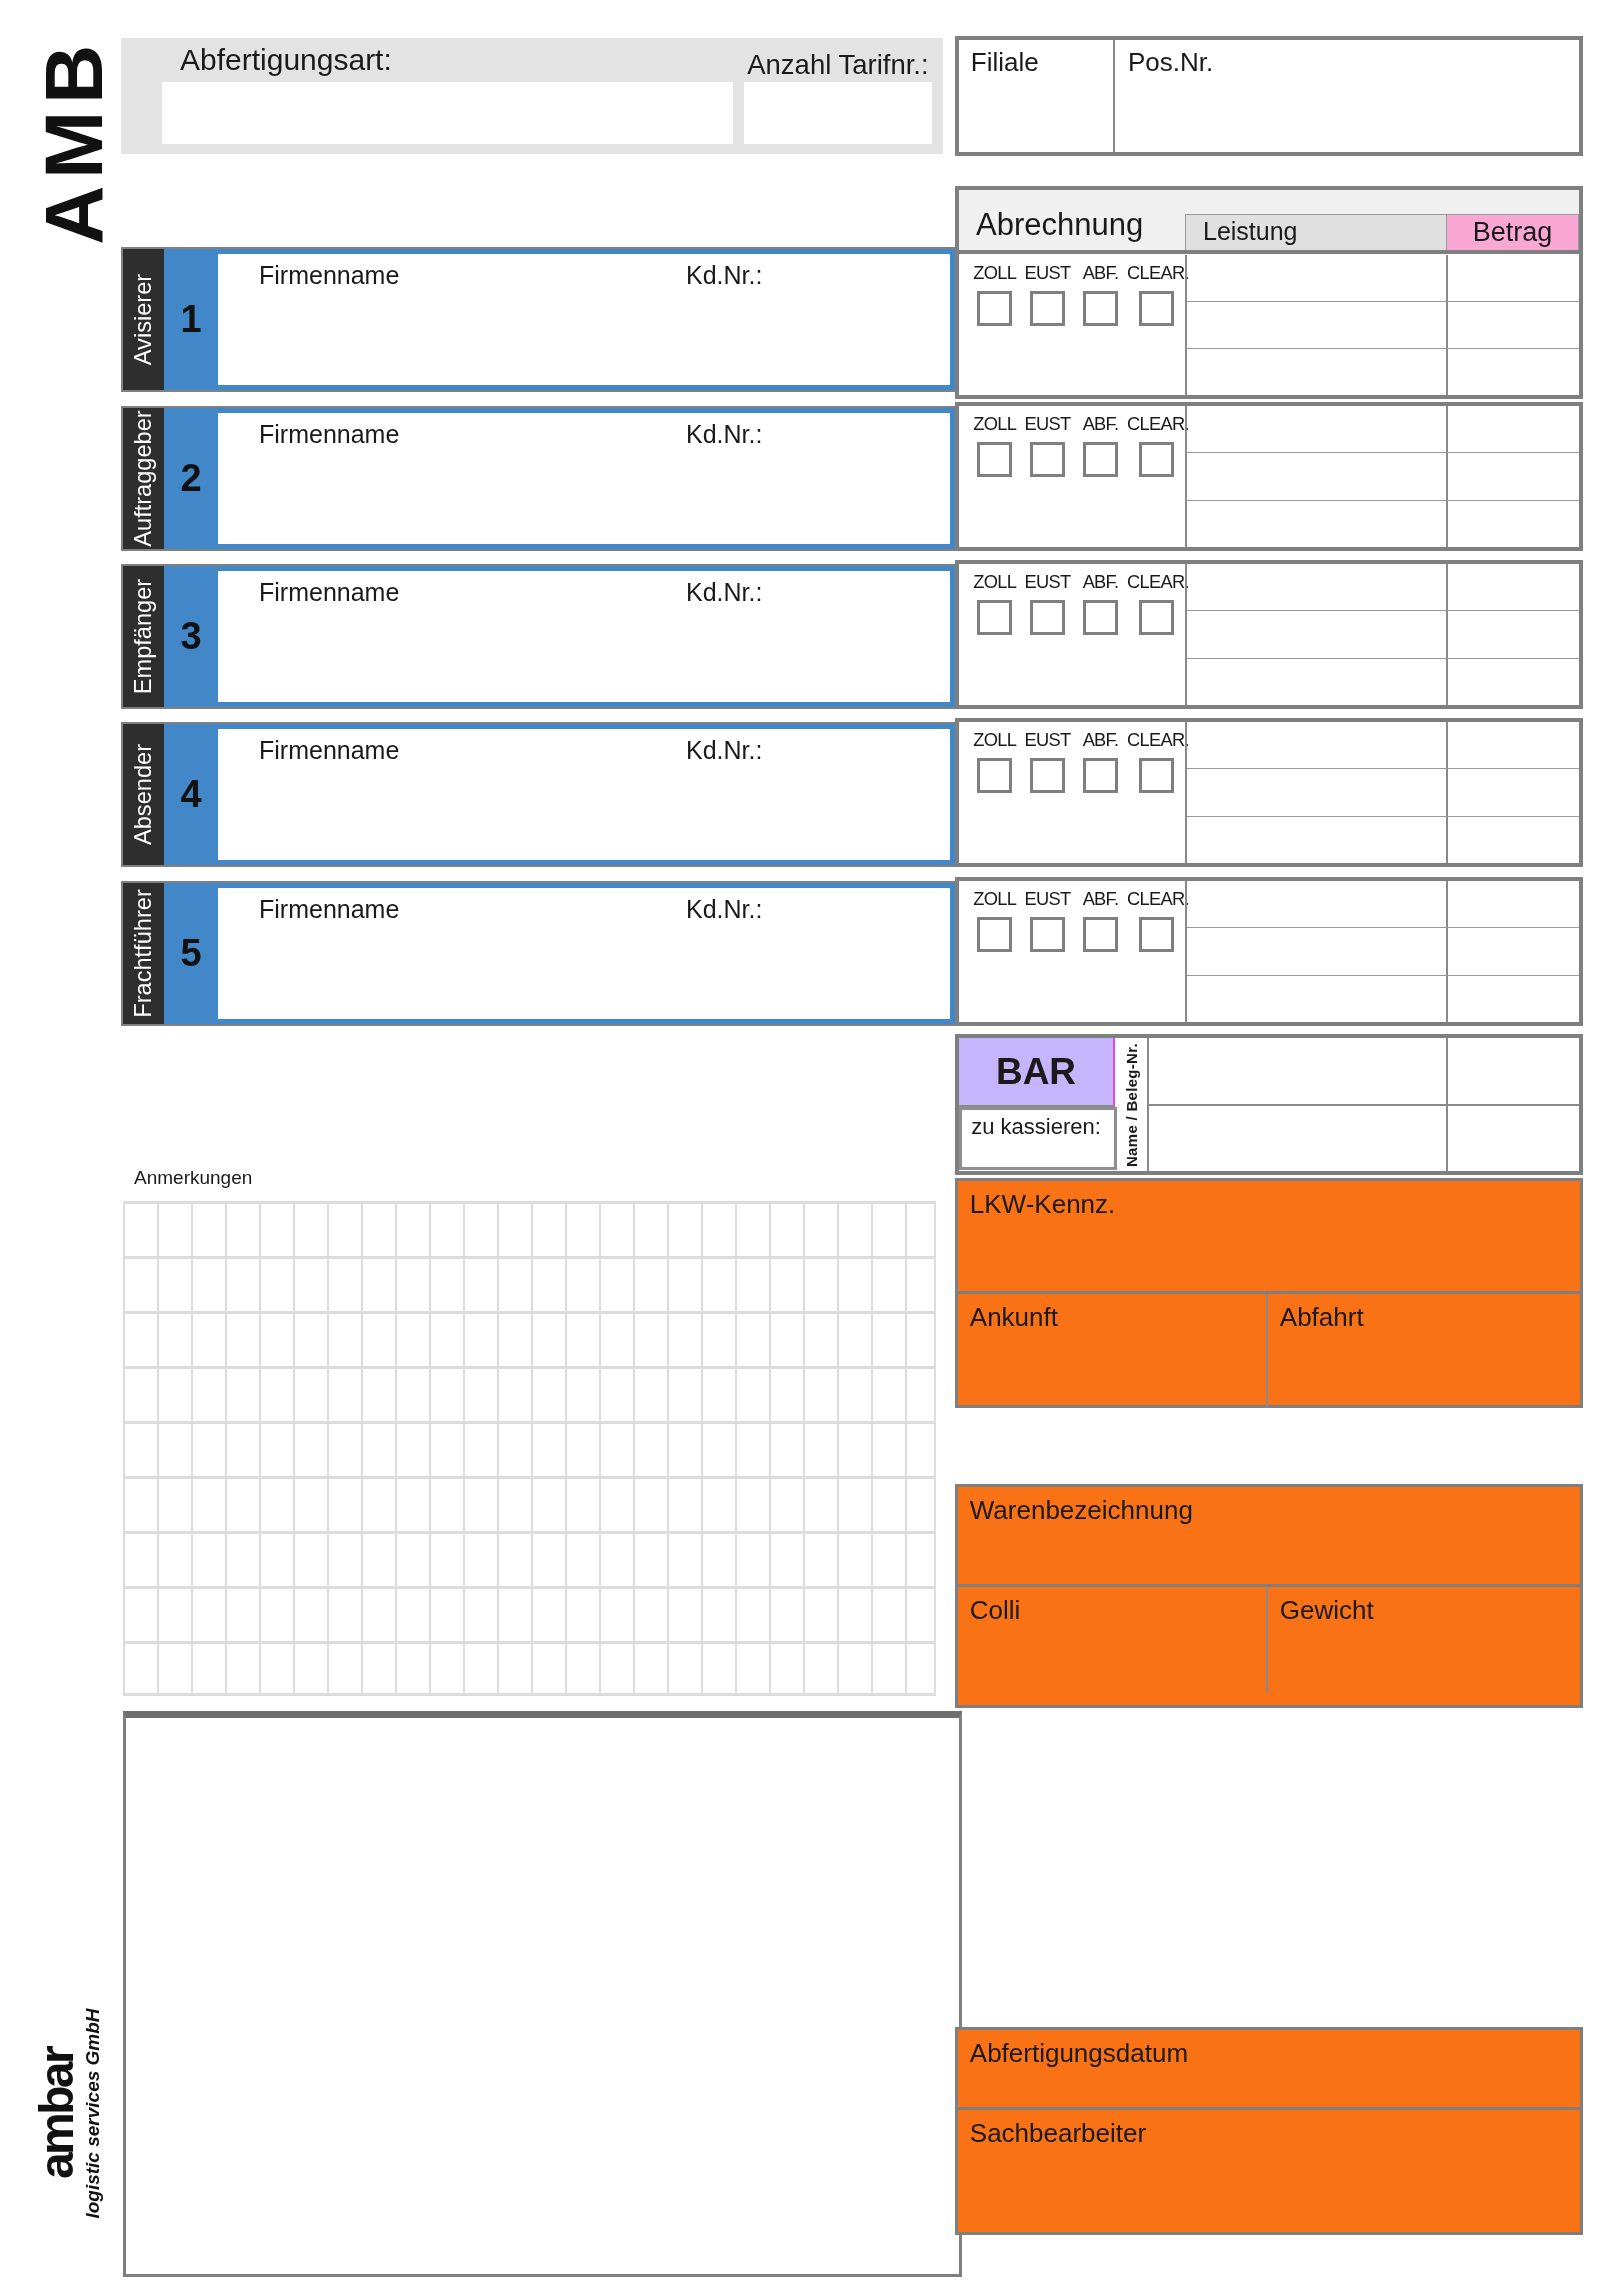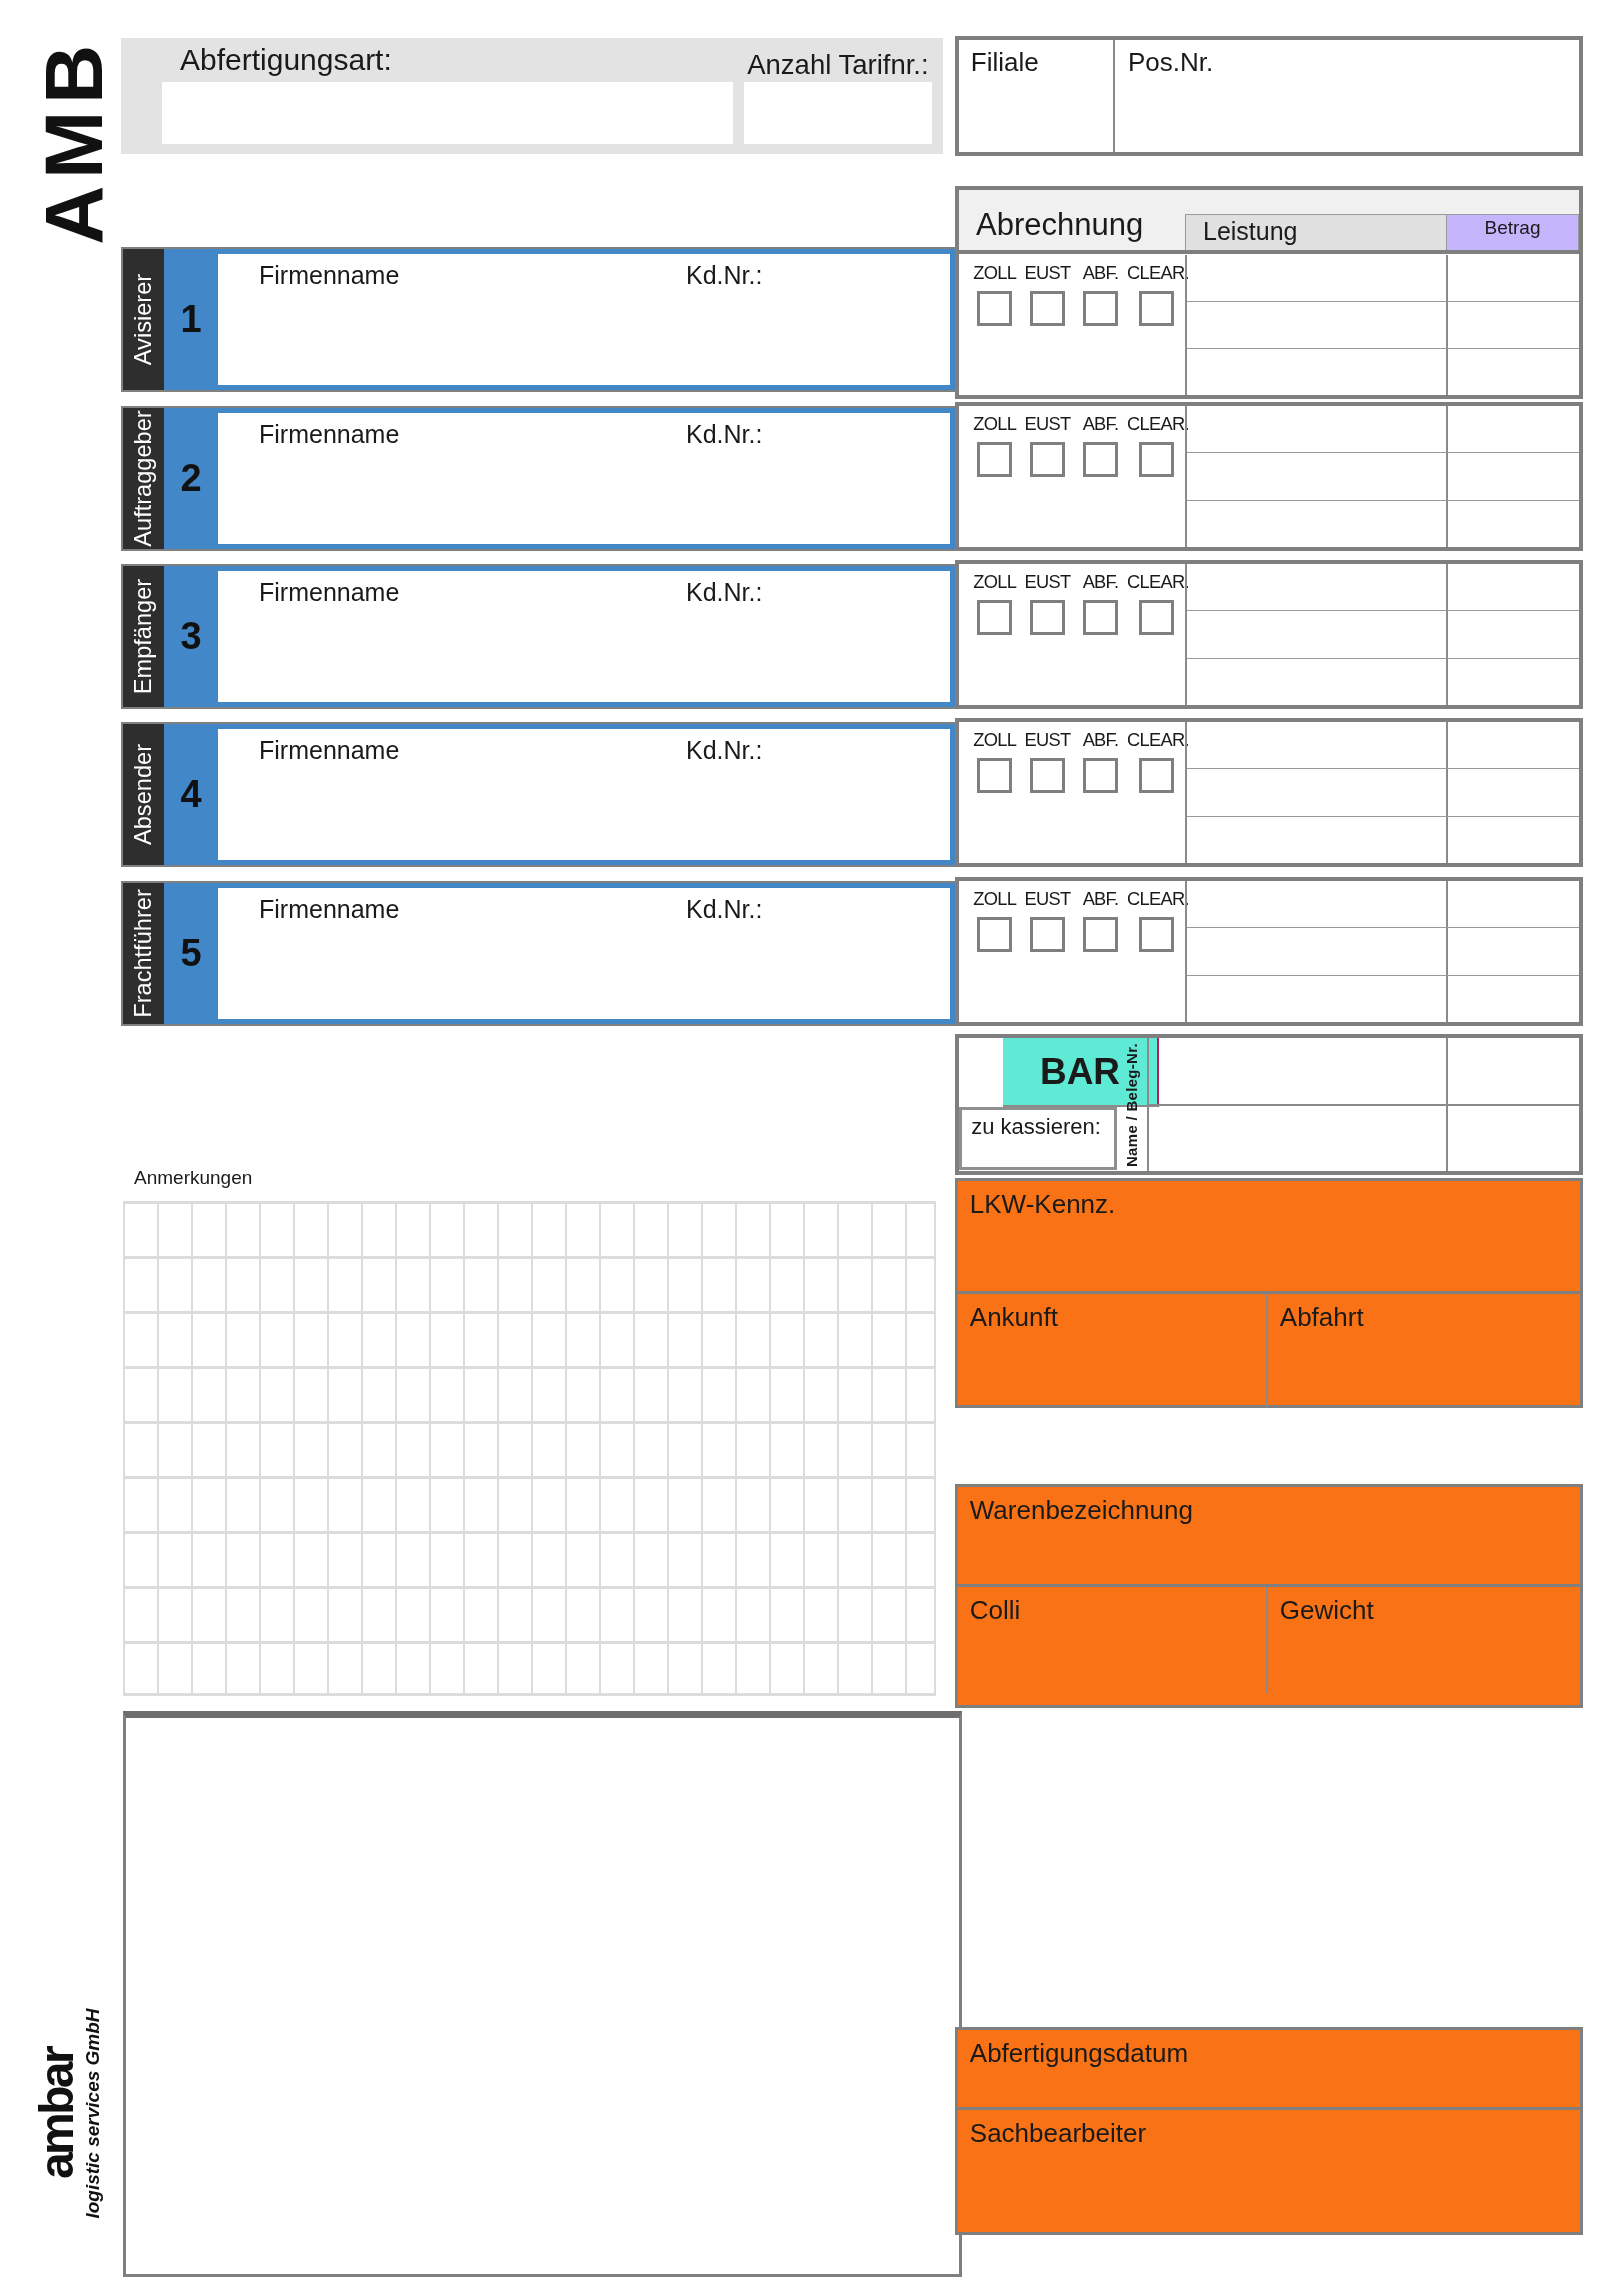--- a/index.html
+++ b/index.html
@@ -31,36 +31,36 @@
   .party-content{flex:1;background:#fff;margin:5.2px 5.2px 5.2px 0;position:relative;}
   .fn-label{position:absolute;left:41px;top:6.5px;font-size:25px;}
   .kd-label{position:absolute;left:468px;top:6.5px;font-size:25px;}
 
   
   .abr-block{position:absolute;left:955px;width:628px;border:4.6px solid #7f7f7f;background:#fff;box-sizing:border-box;}
   .abr-head{position:relative;height:60px;background:#f0f0f0;border-bottom:4.6px solid #7f7f7f;}
   .abr-title{position:absolute;left:17px;top:17px;font-size:31px;}
   .hd-cells{position:absolute;left:226px;right:0;top:23.6px;bottom:0;display:flex;}
   .hd-leistung{flex:1;background:#e0e0e0;border:1.3px solid #9a9a9a;border-bottom:none;font-size:25px;padding:2.6px 0 0 17px;box-sizing:border-box;}
-  .hd-betrag{width:132px;background:#c4b5fd;border:1.3px solid #9a9a9a;border-bottom:none;border-left:none;font-size:19px;text-align:center;padding-top:2.6px;box-sizing:border-box;}
+  .hd-betrag{width:132px;background:#f9a8d4;border:1.3px solid #9a9a9a;border-bottom:none;border-left:none;font-size:27px;text-align:center;padding-top:2.6px;box-sizing:border-box;}
   .abr-body{position:absolute;left:0;top:0;right:0;bottom:0;padding-left:20px;}
   .abr-body.below-head{top:65px;}
   .cb-area{position:absolute;left:0;top:0;width:226px;height:100%;padding:6.5px 0 0 9.2px;box-sizing:border-box;display:flex;}
   .cb-col{width:58px;text-align:center;}
   .cb-label{font-size:18.3px;letter-spacing:-0.7px;display:block;}
   .cb-box{display:block;margin:7.9px auto 0;width:29px;height:29px;border:3.9px solid #7f7f7f;background:#fff;}
   .abr-table{position:absolute;left:226px;top:0;right:0;bottom:0;border-left:2px solid #8a8a8a;display:flex;flex-direction:column;}
   .abr-row{flex:1;display:flex;border-bottom:1.3px solid #9a9a9a;}
   .abr-row:last-child{border-bottom:none;}
   .abr-cell-l{flex:1;border-right:2px solid #8a8a8a;}
   .abr-cell-b{width:131px;}
 
   
   .bar-block{position:absolute;left:955px;top:1034px;width:628px;height:141px;border:4.6px solid #7f7f7f;background:#fff;box-sizing:border-box;}
-  .bar-title{position:absolute;left:0;top:0;width:156px;height:69px;background:#5eead4;border-right:2px solid #be185d;border-bottom:2px solid #8a8a8a;box-sizing:border-box;display:flex;align-items:center;justify-content:center;font-size:37px;font-weight:bold;margin-left:44px;}
+  .bar-title{position:absolute;left:0;top:0;width:156px;height:69px;background:#c4b5fd;border-right:2px solid #d946ef;border-bottom:2px solid #8a8a8a;box-sizing:border-box;display:flex;align-items:center;justify-content:center;font-size:37px;font-weight:bold;}
   .bar-kass{position:absolute;left:0;top:69px;width:158px;height:63px;border:3.3px solid #8f8f8f;background:#fff;box-sizing:border-box;font-size:22px;padding:3.9px 0 0 9.2px;}
   .bar-strip{position:absolute;left:158px;top:0;width:32px;height:100%;border-right:2px solid #8a8a8a;box-sizing:border-box;}
   .bar-strip span{position:absolute;left:-51px;top:52px;width:132px;height:30px;line-height:30px;transform:rotate(-90deg);text-align:center;font-size:15px;font-weight:bold;letter-spacing:0.3px;white-space:nowrap;}
   .bar-table{position:absolute;left:190px;top:0;right:0;bottom:0;display:flex;flex-direction:column;}
   .bar-row{flex:1;display:flex;border-bottom:2px solid #8a8a8a;}
   .bar-row:last-child{border-bottom:none;}
 
   
   .anm-label{position:absolute;left:134px;top:1167px;font-size:19px;}
   .anm-grid{position:absolute;left:123px;top:1201px;width:813px;height:495px;box-sizing:border-box;border-right:2px solid #dcdcdc;border-bottom:3.3px solid #dcdcdc;

